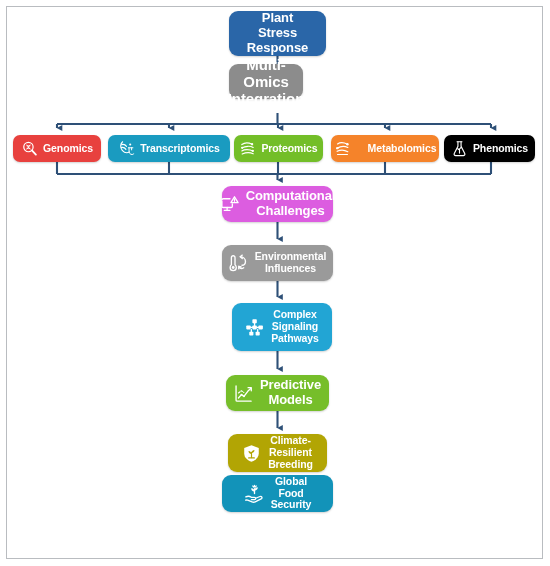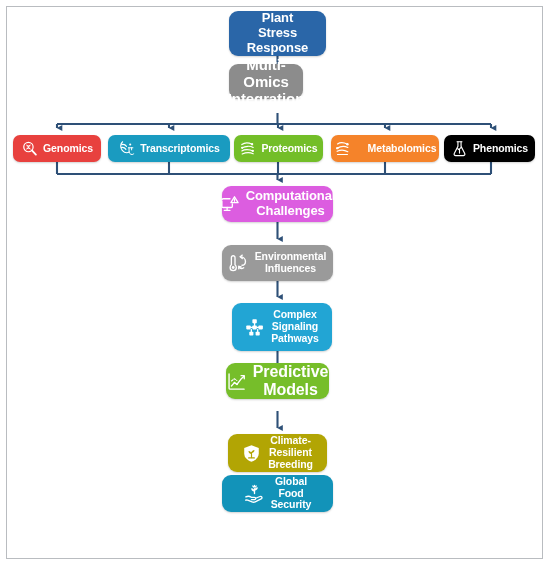--- a/index.html
+++ b/index.html
@@ -85,22 +85,22 @@
     left: 222px; top: 245px; width: 111px; height: 36px;
     font-size: 10.5px;
     background: #9A9A9A;
   }
   #n-signaling {
     left: 232px; top: 303px; width: 100px; height: 48px;
     font-size: 10.5px;
     background: #22A5D4;
   }
   #n-predictive {
-    left: 226px; top: 363px; width: 103px; height: 36px;
-    font-size: 16px;
+    left: 226px; top: 375px; width: 103px; height: 36px;
+    font-size: 13px;
     background: #76BE2A;
   }
   #n-breeding {
     left: 228px; top: 434px; width: 99px; height: 38px;
     font-size: 10.5px;
     background: #B2A504;
   }
   #n-foodsecurity {
     left: 222px; top: 475px; width: 111px; height: 37px;
     font-size: 10.5px;

